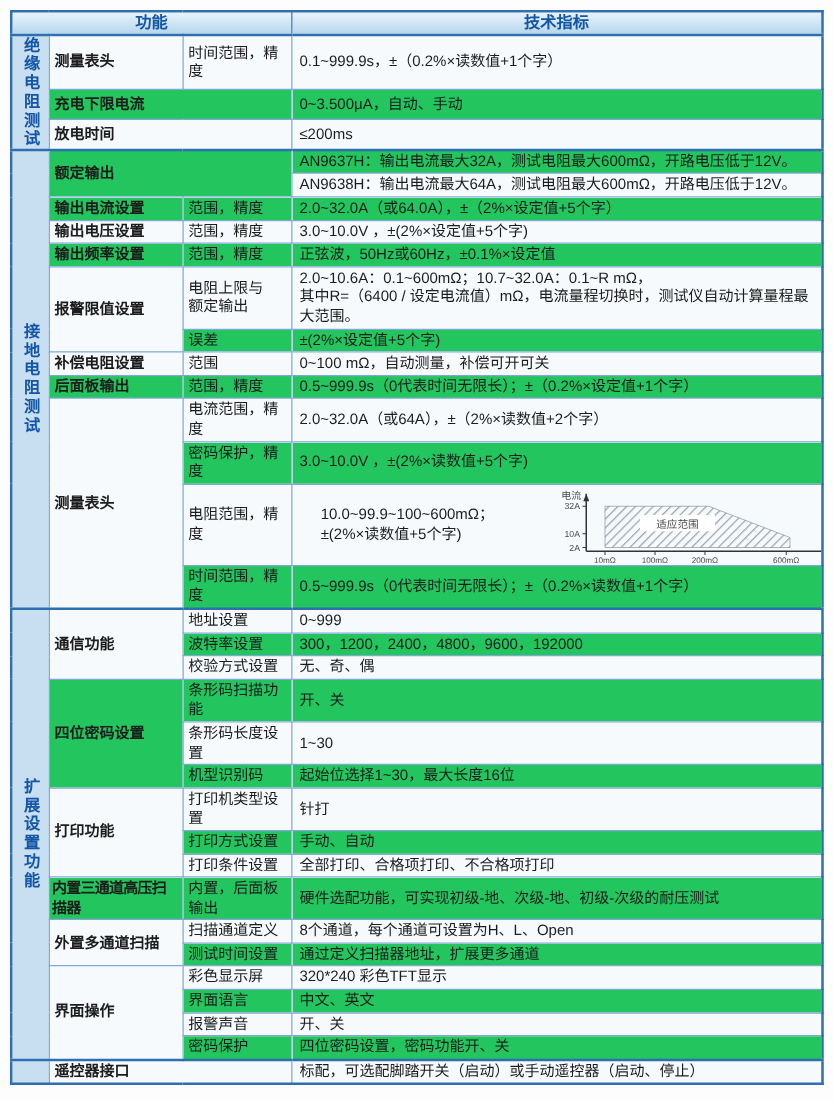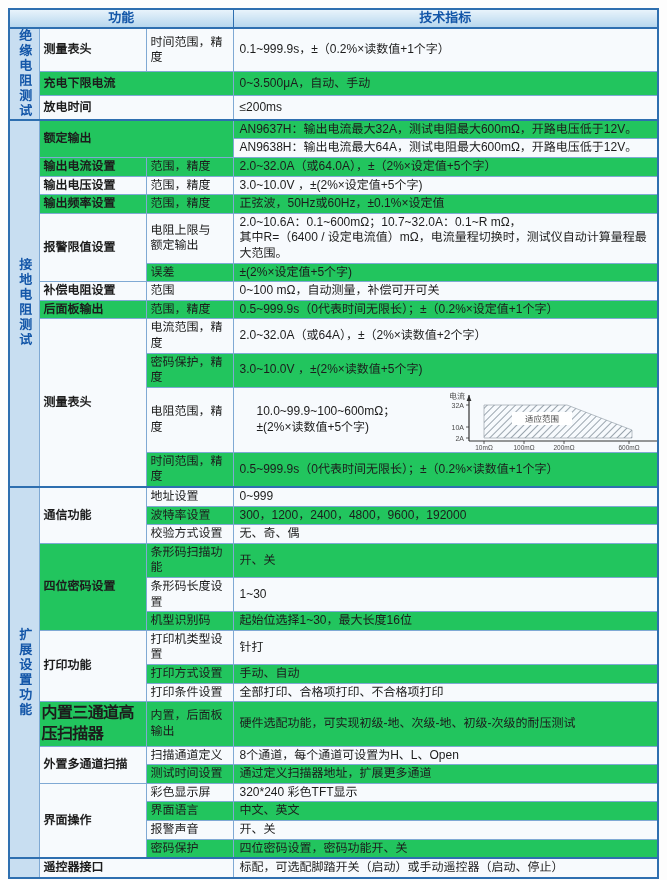--- a/index.html
+++ b/index.html
@@ -9,21 +9,21 @@
   td,th{border:1px solid #7fa9d4;font-size:12px;color:#1c1c1c;padding:1px 4px;line-height:1.3;vertical-align:middle;overflow:hidden;}
   thead th{background:linear-gradient(#e8f3fb,#b7d7ee);color:#1356a8;font-size:13px;font-weight:bold;height:16px;border:1px solid #2e6fb0;border-bottom:2px solid #2e6fb0;padding:0;}
   tr{height:18px;}
   tr.rl > td{background:#f7fafd;}
   tr.rb > td{background:#22c55e;}
   td.sec{background:#c8def1 !important;text-align:center;padding:0;border-right:1px solid #7fa9d4;}
   tr.sec-start > td{border-top:2px solid #2e6fb0;}
   .vtext{display:inline-block;writing-mode:vertical-rl;text-orientation:upright;color:#1356a8;font-weight:bold;font-size:13px;line-height:14px;letter-spacing:2px;max-height:96%;vertical-align:middle;}
   td.c1,td.c12{font-weight:bold;}
   td.c3{padding-left:6px;}
-  td.small{font-size:16px;letter-spacing:-0.6px;padding-left:2px;margin-top:43px;}
+  td.small{font-size:12px;letter-spacing:-0.6px;padding-left:2px;margin-top:43px;}
   .cc{display:flex;align-items:center;gap:6px;}
   .cc .ctext{width:176px;flex:0 0 auto;margin-left:17px;}
   .chart-svg{flex:0 0 auto;}
   tr.chart-row{height:64px;}
 </style>
 </head>
 <body>
 
 <div class="wrap">
   <table>

